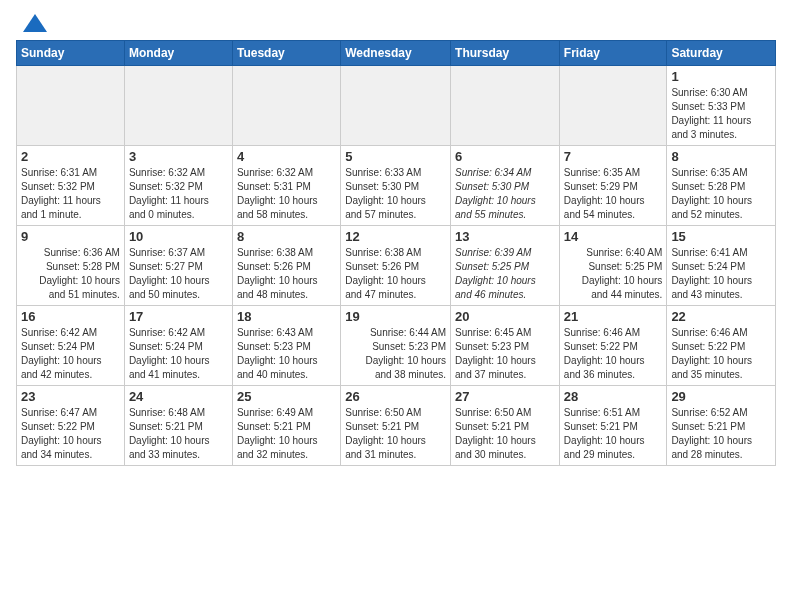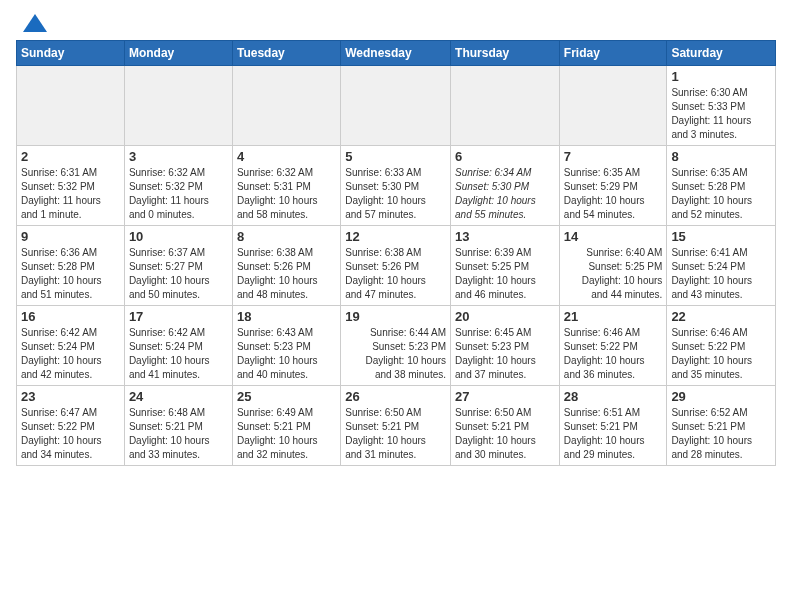--- a/index.html
+++ b/index.html
@@ -175,21 +175,21 @@
             <span class="day-num">8</span>
             <div class="day-info" style="white-space: pre-line;">Sunrise: 6:35 AM
 Sunset: 5:28 PM
 Daylight: 10 hours
 and 52 minutes.</div>
           </td>
         </tr>
         <tr>
           <td>
             <span class="day-num">9</span>
-            <div class="day-info" style="white-space: pre-line;">Sunrise: 6:36 AM
+            <div class="day-info" style="white-space: pre-line; text-align: right;">Sunrise: 6:36 AM
 Sunset: 5:28 PM
 Daylight: 10 hours
 and 51 minutes.</div>
           </td>
           <td>
             <span class="day-num">10</span>
             <div class="day-info" style="white-space: pre-line;">Sunrise: 6:37 AM
 Sunset: 5:27 PM
 Daylight: 10 hours
 and 50 minutes.</div>
@@ -203,21 +203,21 @@
           </td>
           <td>
             <span class="day-num">12</span>
             <div class="day-info" style="white-space: pre-line;">Sunrise: 6:38 AM
 Sunset: 5:26 PM
 Daylight: 10 hours
 and 47 minutes.</div>
           </td>
           <td>
             <span class="day-num">13</span>
-            <div class="day-info" style="white-space: pre-line;">Sunrise: 6:39 AM
+            <div class="day-info" style="white-space: pre-line; font-style: italic;">Sunrise: 6:39 AM
 Sunset: 5:25 PM
 Daylight: 10 hours
 and 46 minutes.</div>
           </td>
           <td>
             <span class="day-num">14</span>
             <div class="day-info" style="white-space: pre-line; text-align: right;">Sunrise: 6:40 AM
 Sunset: 5:25 PM
 Daylight: 10 hours
 and 44 minutes.</div>

